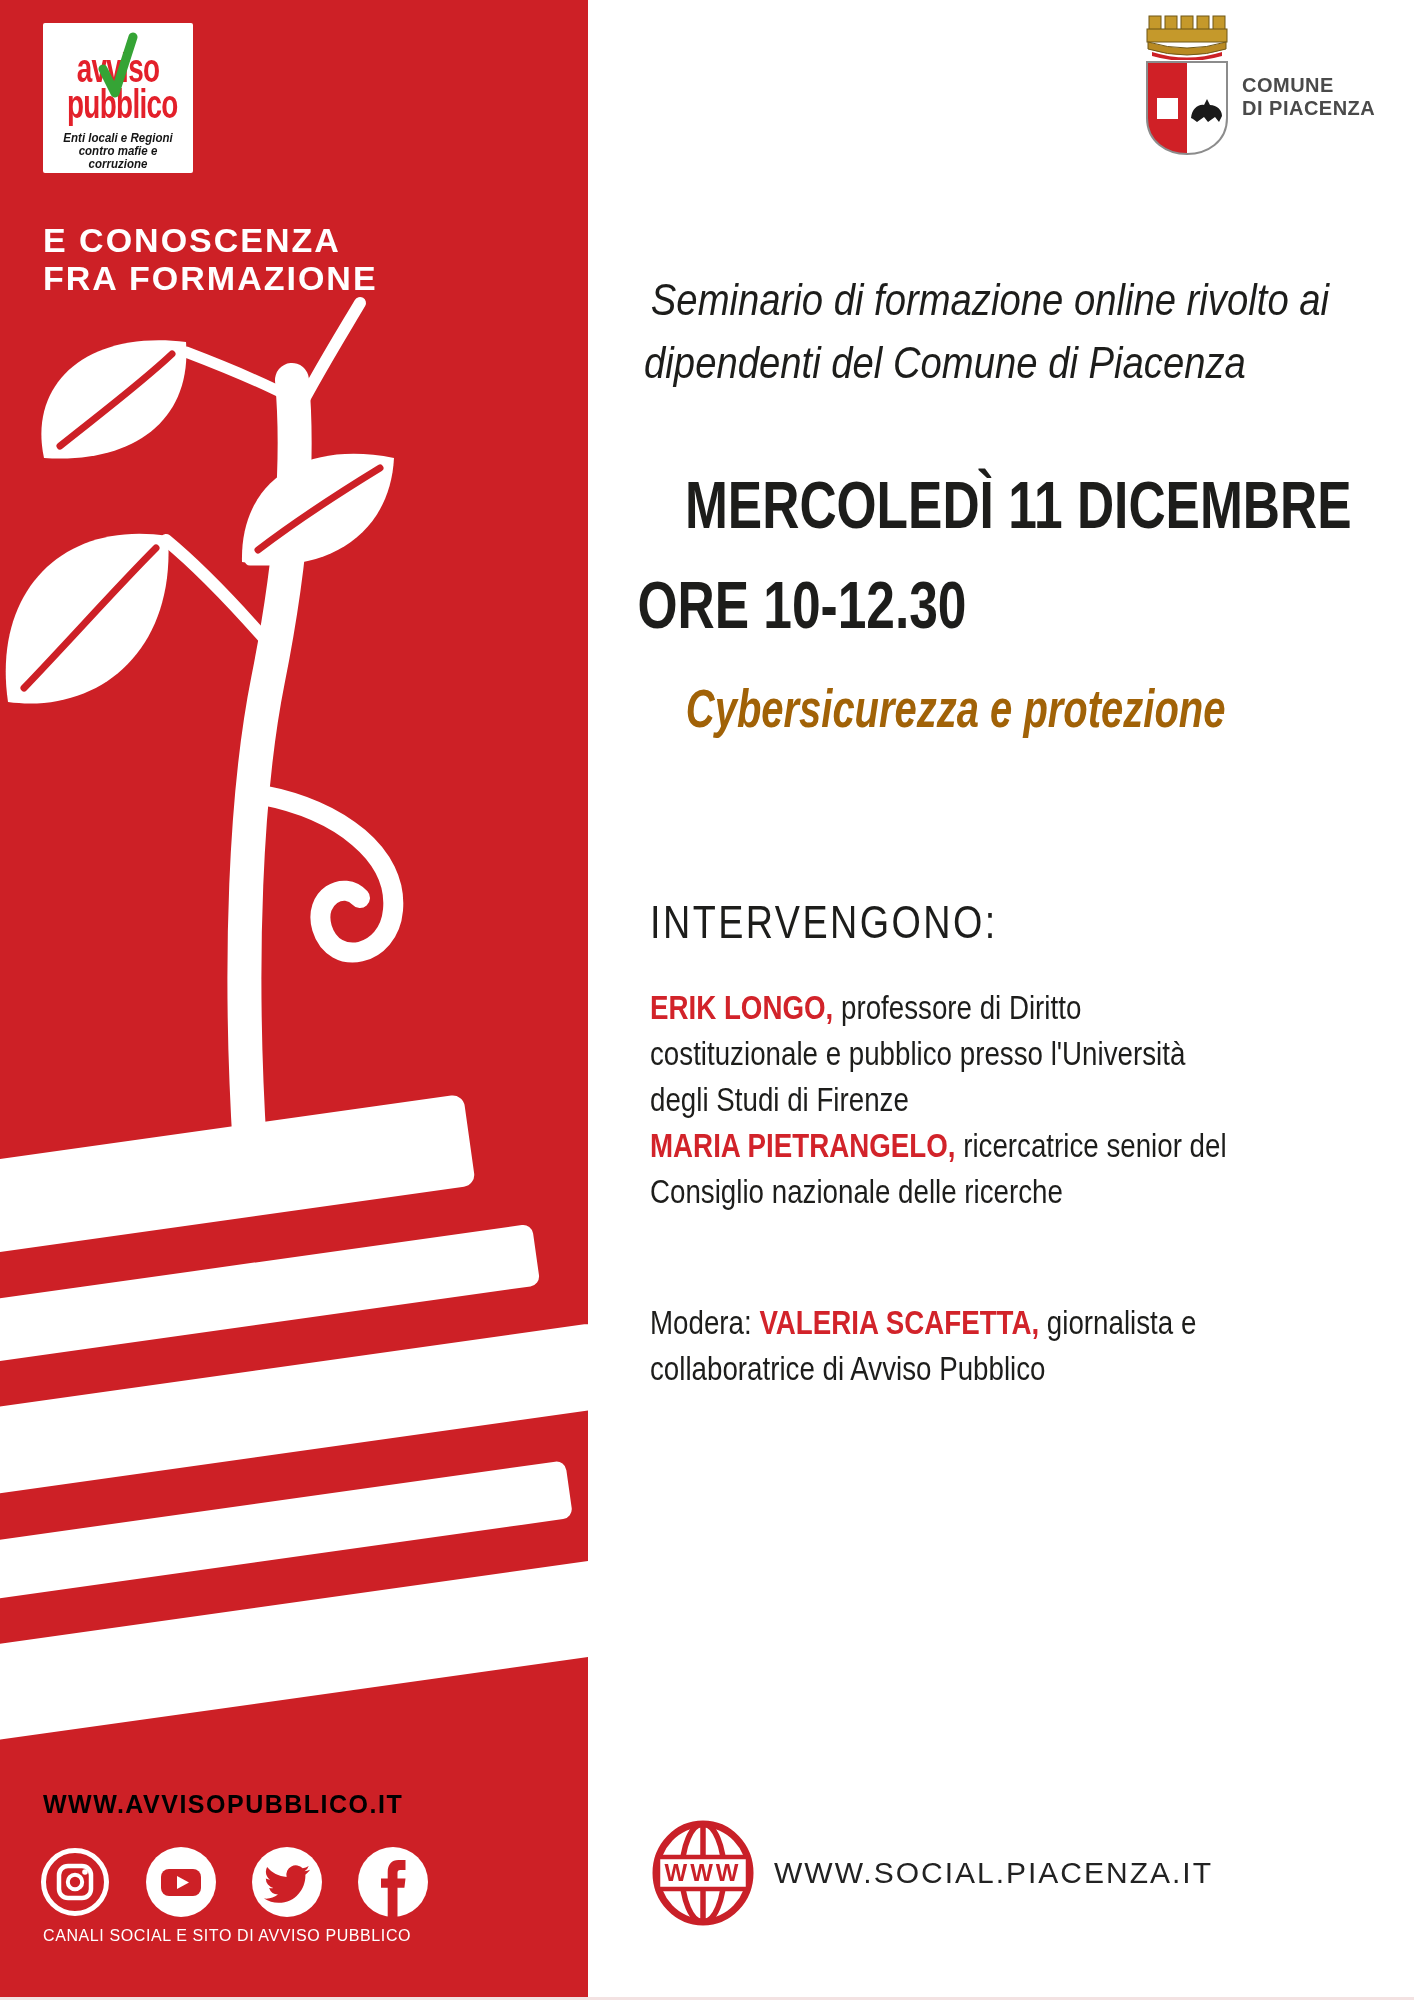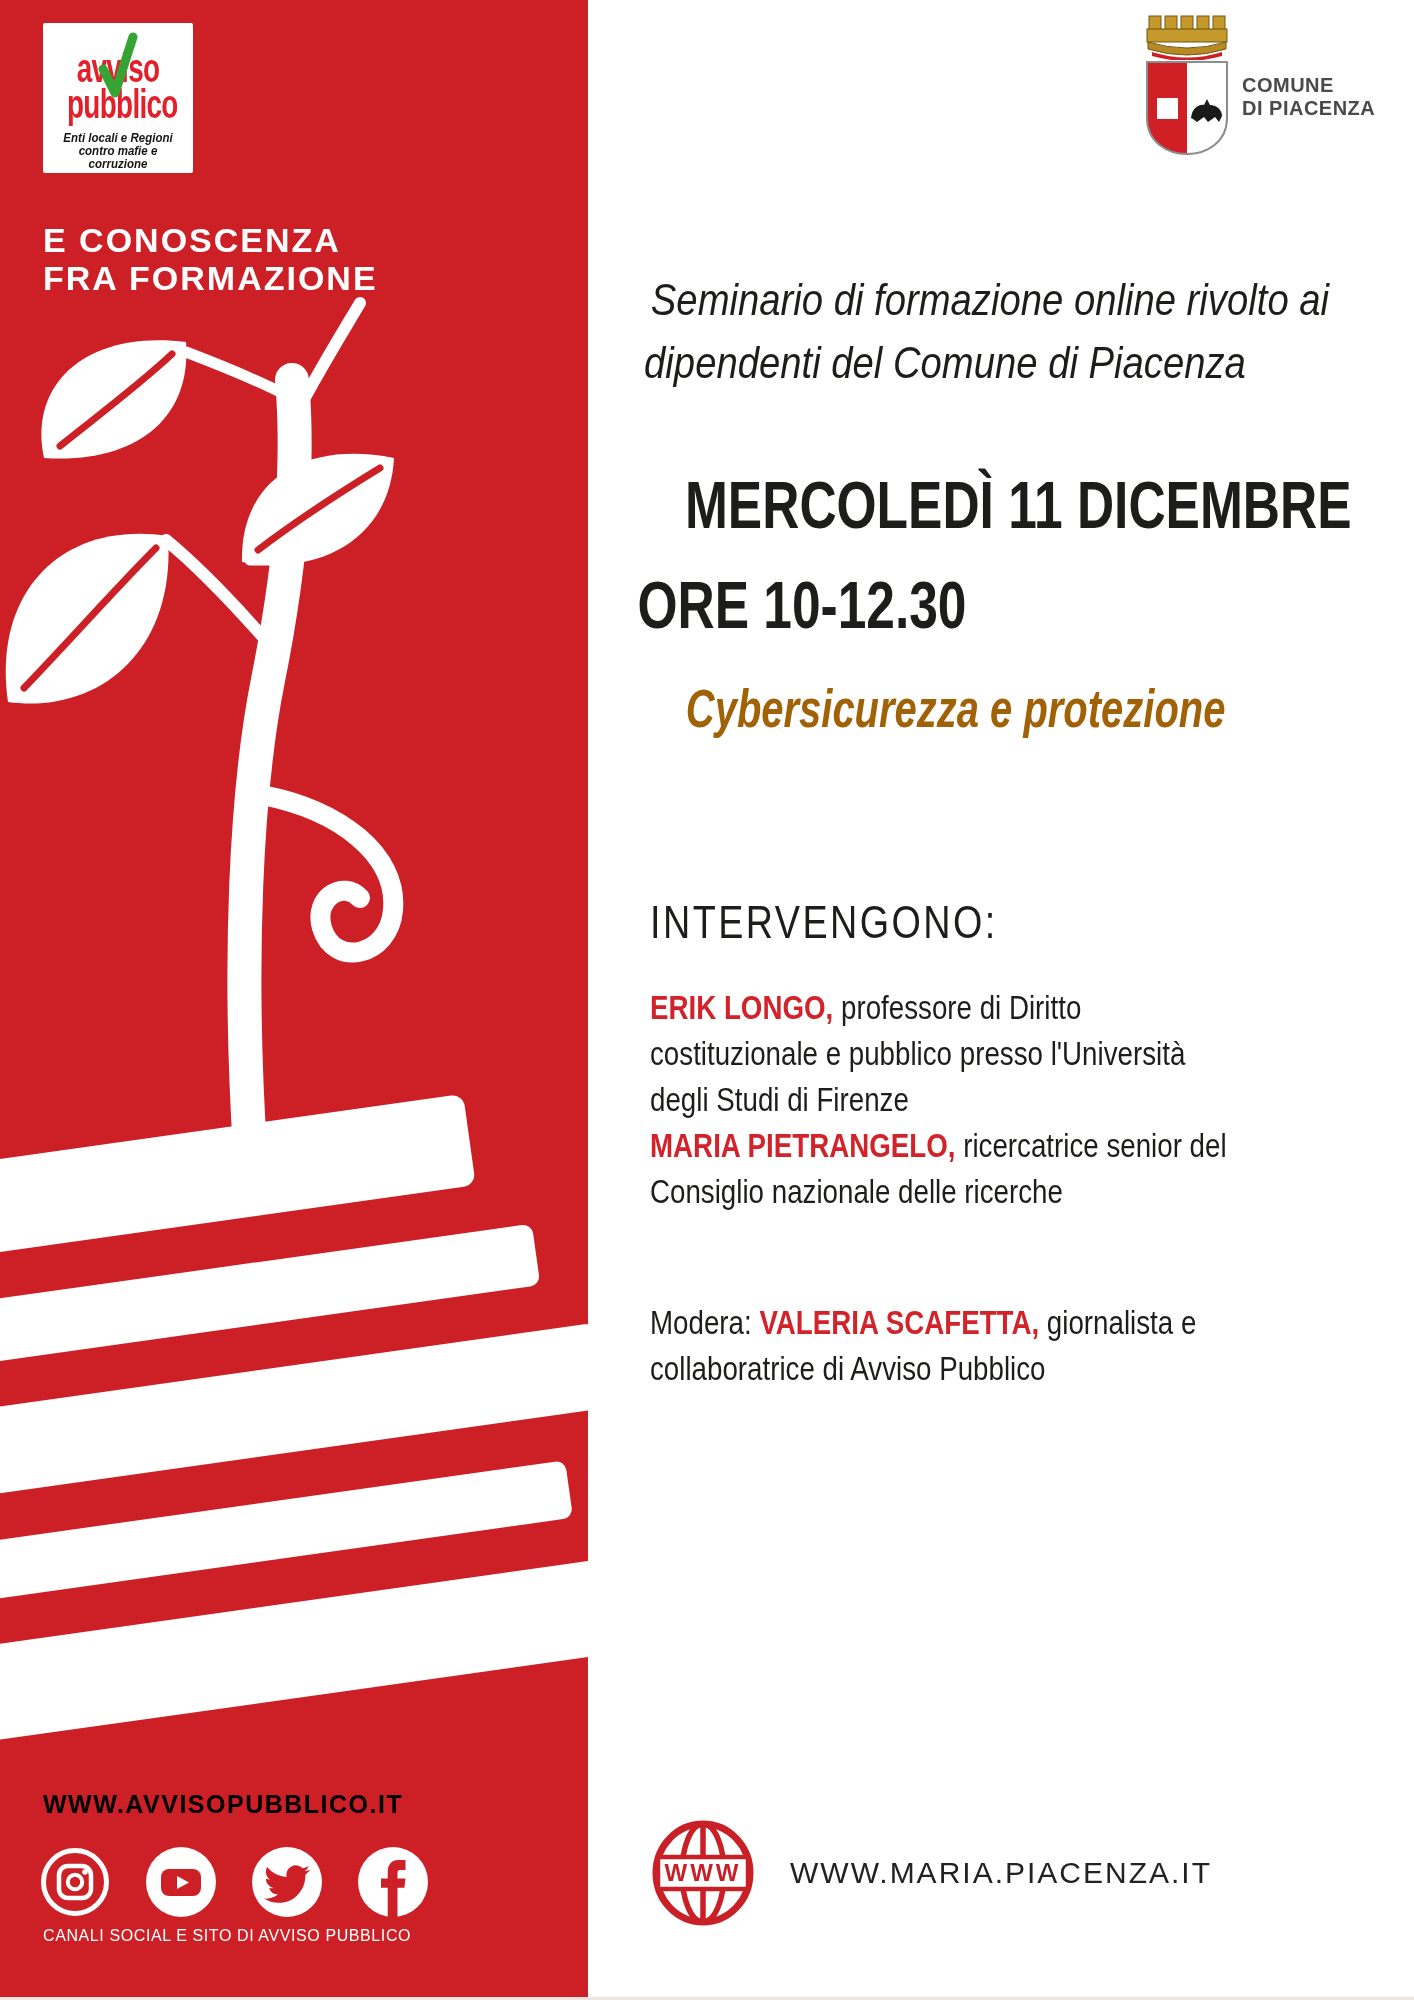--- a/index.html
+++ b/index.html
@@ -45,21 +45,21 @@
 
   .heading{position:absolute;left:62px;top:895px;color:#1d1d1b;font-size:46px;letter-spacing:3px;
            transform:scaleX(0.82);transform-origin:0 0;white-space:nowrap;}
   .body-text{position:absolute;left:62px;width:700px;color:#1d1d1b;font-size:33px;line-height:46px;
              transform:scaleX(0.84);transform-origin:0 0;}
   .body-text p{margin:0;}
   .speakers{top:985px;}
   .modera{top:1300px;}
   .red{color:#d2232a;font-weight:700;}
 
-  .footer{position:absolute;left:62px;top:1820px;display:flex;align-items:center;gap:34px;}
+  .footer{position:absolute;left:62px;top:1820px;display:flex;align-items:center;gap:18px;}
   .footer-site{color:#222;font-size:30px;letter-spacing:2px;}
 
   .bottom-edge{position:absolute;left:0;bottom:0;width:100%;height:3px;background:#f3e2e2;}
 </style>
 </head>
 <body>
 
 <div class="page">
 
   <aside class="sidebar">
@@ -209,19 +209,19 @@
     <div class="footer">
       <svg width="106" height="106" viewBox="0 0 106 106">
         <g fill="none" stroke="#c92028">
           <ellipse cx="53" cy="53" rx="47" ry="49" stroke-width="7"></ellipse>
           <ellipse cx="53" cy="53" rx="21" ry="49" stroke-width="5.5"></ellipse>
           <path d="M53,4 L53,102" stroke-width="5.5"></path>
         </g>
         <rect x="8" y="37" width="90" height="32" fill="#ffffff" stroke="#c92028" stroke-width="4.5"></rect>
         <text x="53" y="61" text-anchor="middle" font-family="Liberation Sans, DejaVu Sans, sans-serif" font-size="24" font-weight="700" letter-spacing="3" fill="#c92028">WWW</text>
       </svg>
-      <div class="footer-site">WWW.MARIA.PIACENZA.IT</div>
+      <div class="footer-site">WWW.SOCIAL.PIACENZA.IT</div>
     </div>
 
   </main>
 
   <div class="bottom-edge"></div>
 </div>
 
 </body></html>

